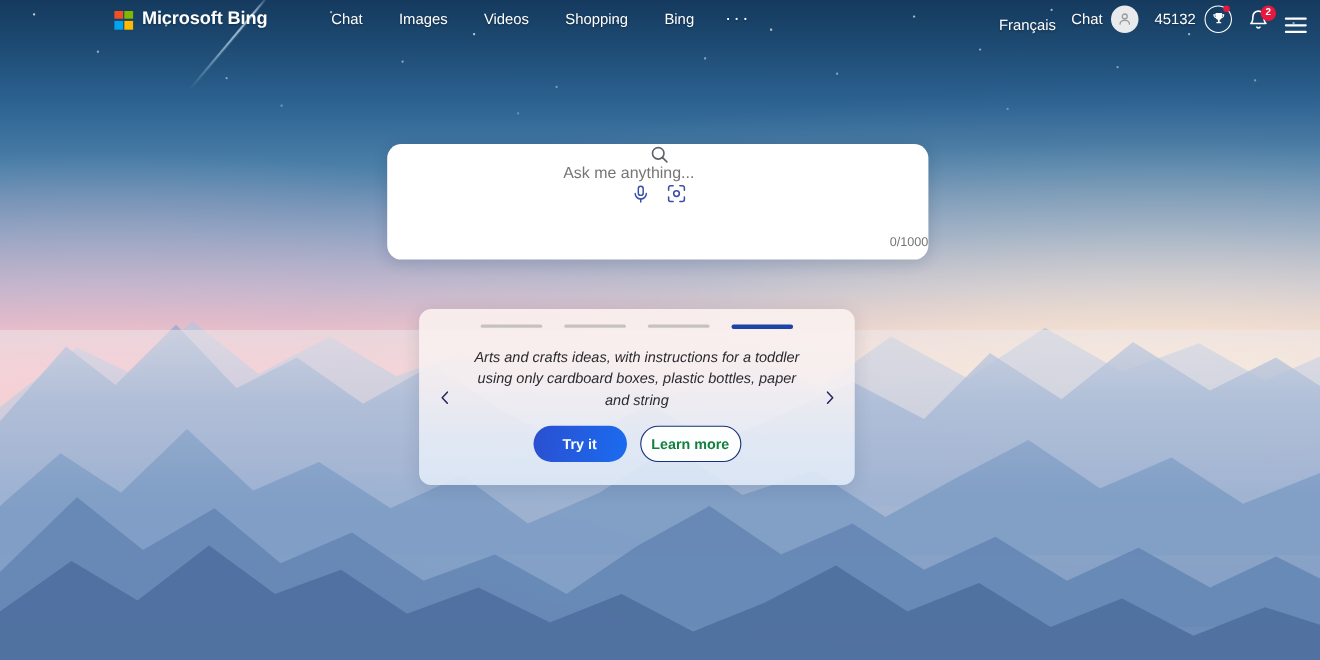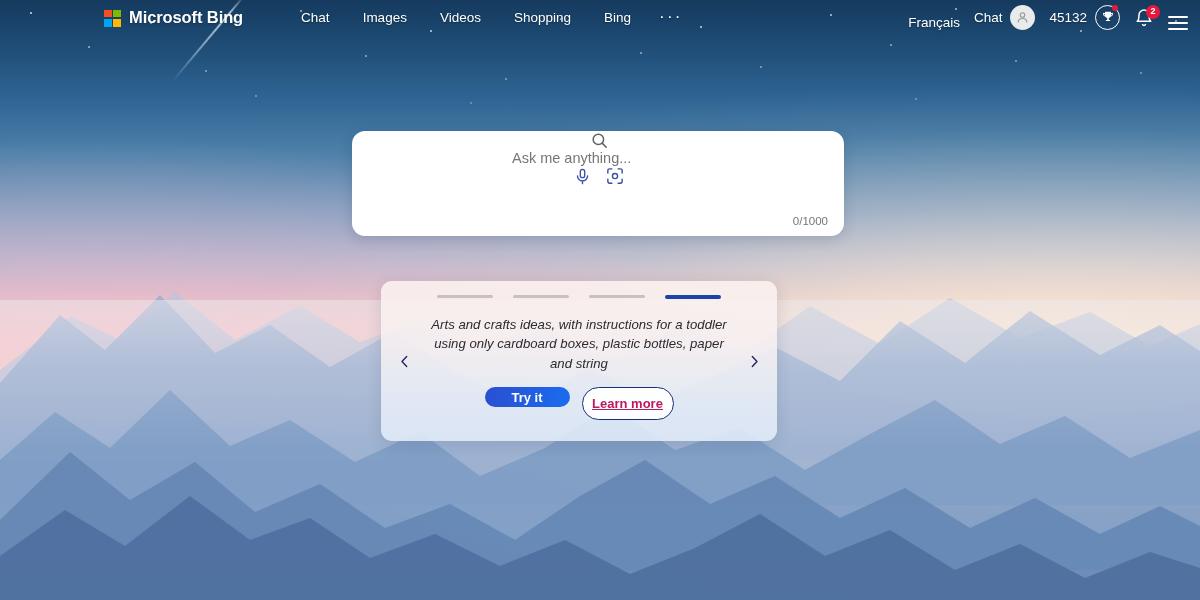--- a/index.html
+++ b/index.html
@@ -198,21 +198,21 @@
   .search-input {
     flex:1; border:none; outline:none;
     font-family:"Liberation Sans", sans-serif;
     font-size:14.5px; color:#1b1b1b;
     background:transparent; margin-left:13px;
   }
   .search-input::placeholder { color:#767676; }
   .search-actions { display:flex; align-items:center; gap:13px; }
   .icon-btn { cursor:pointer; display:flex; align-items:center; justify-content:center; }
   .counter {
-    position:absolute; right:16px; bottom:9px;
+    position:absolute; right:0; bottom:9px;
     font-size:11.5px; color:#767676;
   }
 
   
   .card {
     position:absolute;
     left:381px; top:281px;
     width:396px; height:160px;
     border-radius:11px;
     background:linear-gradient(to bottom,
@@ -250,30 +250,29 @@
     margin-top:14px;
   }
   .btn {
     border-radius:19px;
     font-size:13px; font-weight:600;
     cursor:pointer;
     display:flex; align-items:center; justify-content:center;
     font-family:"Liberation Sans", sans-serif;
   }
   .btn-primary {
-    width:85px; height:20px;
+    width:85px; height:33px;
     background:linear-gradient(100deg, #2b4fd0 0%, #1a6cf0 100%);
     color:#ffffff; border:none;
   }
   .btn-secondary {
     width:92px; height:33px;
     background:rgba(255,255,255,0.92);
-    color:#be185d;
+    color:#15803d;
     border:1.3px solid #16307a;
-    text-decoration:underline;
   }
 
   .chev {
     position:absolute; top:50%;
     transform:translateY(-50%);
     cursor:pointer;
     display:flex; align-items:center; justify-content:center;
     width:22px; height:22px;
   }
   .chev-left  { left:12px; }

